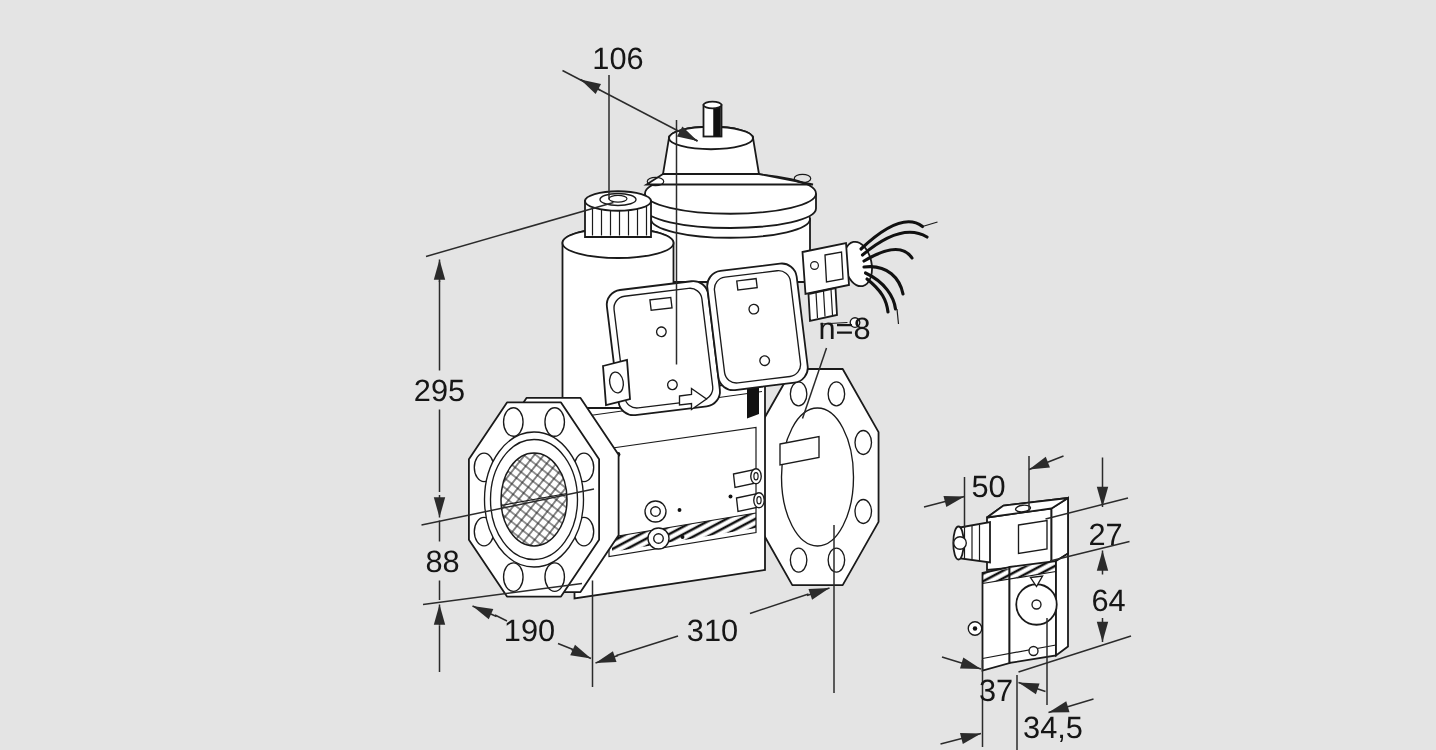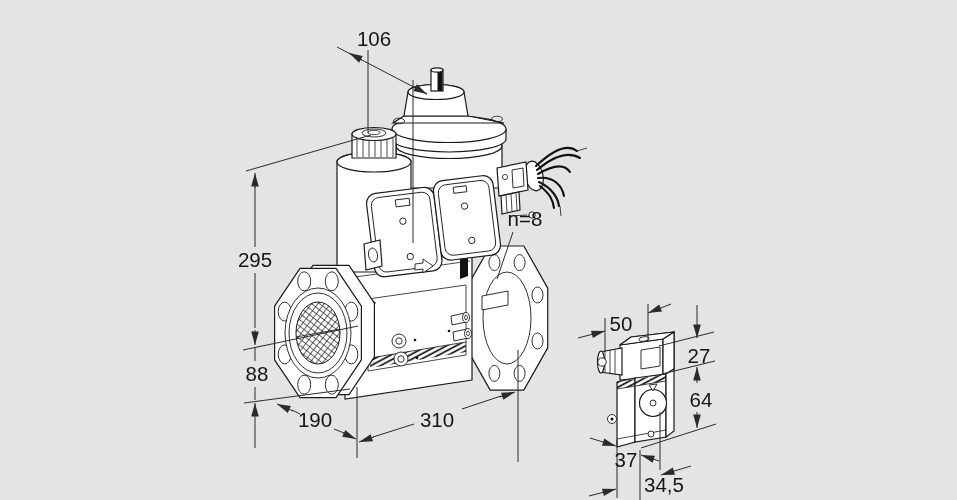--- a/index.html
+++ b/index.html
@@ -1,17 +1,17 @@
 <!DOCTYPE html>
 <html><head>
 <meta charset="utf-8">
 <style>
   html,body{margin:0;padding:0;}
   body{width:957px;height:500px;overflow:hidden;background:#e4e4e4;font-family:"Liberation Sans",sans-serif;}
-  #stage{position:relative;width:804px;height:500px;}
+  #stage{position:relative;width:804px;height:500px;margin-left:38px;}
   svg{position:absolute;left:0;top:0;}
   text.dim{font-family:"Liberation Sans",sans-serif;font-size:20.5px;fill:#161616;}
   .lnthin{stroke:#1a1a1a;fill:none;stroke-width:0.8;}
   .wt{fill:#ffffff;stroke:#1a1a1a;stroke-width:1.2;}
   .wtn{fill:#ffffff;stroke:#1a1a1a;stroke-width:0.9;}
   .dk{fill:#111111;stroke:none;}
   .dim-ln{stroke:#2b2b2b;stroke-width:1;fill:none;}
   .wire{stroke:#111;stroke-width:2.1;fill:none;stroke-linecap:round;}
 </style>
 </head>

